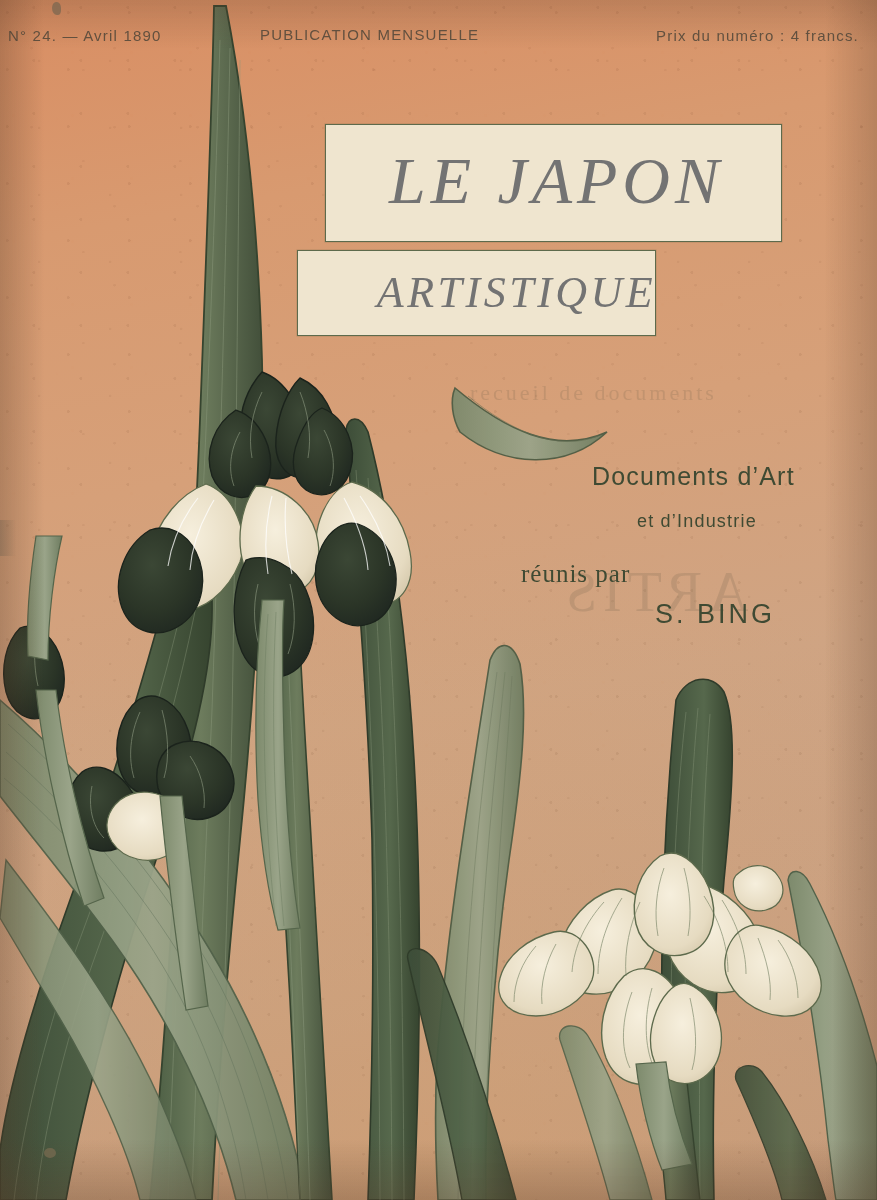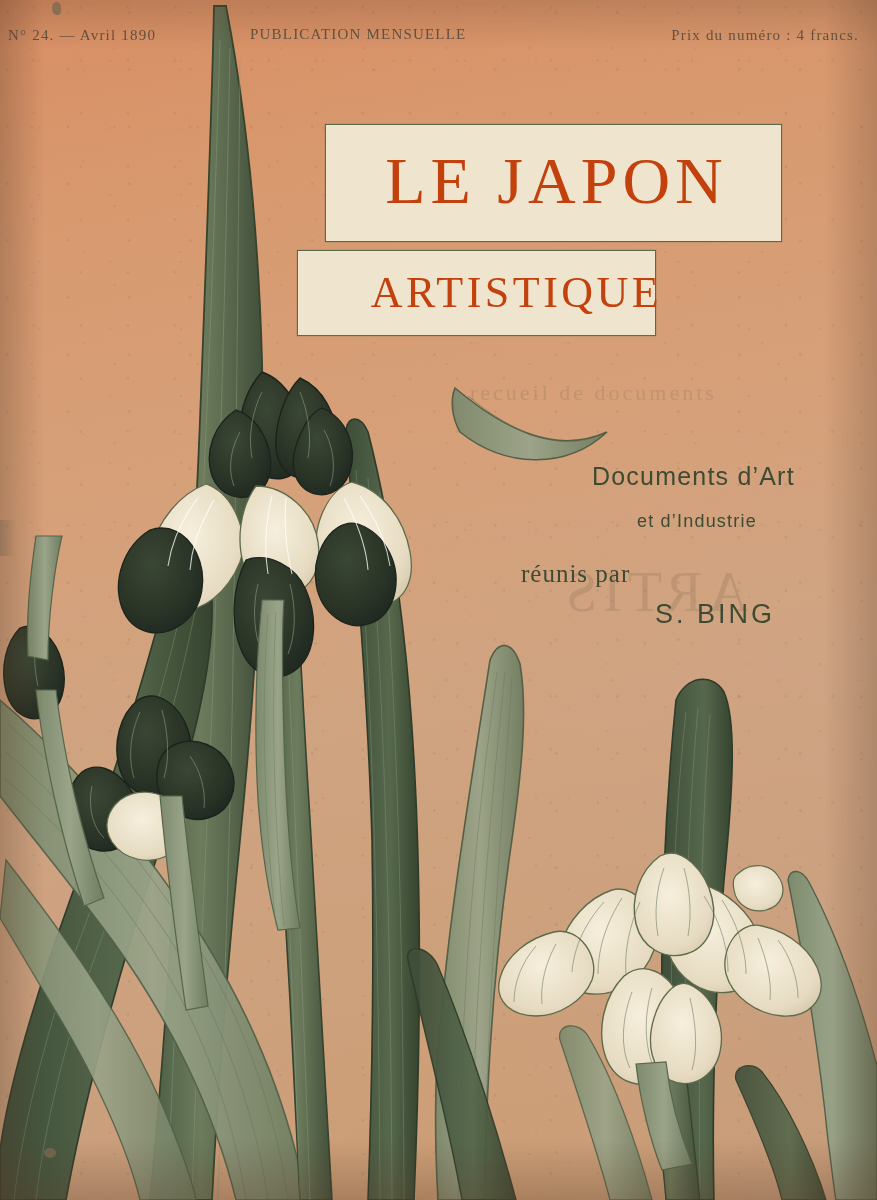--- a/index.html
+++ b/index.html
@@ -54,28 +54,28 @@
     position: absolute;
     top: 24px;
     left: 0;
     width: 877px;
     height: 24px;
     z-index: 6;
   }
   .masthead span {
     position: absolute;
     color: #4a4337;
-    font-family: Liberation Serif, serif;
+    font-family: Liberation Sans, sans-serif;
     font-size: 15px;
     letter-spacing: 1.2px;
     white-space: nowrap;
     opacity: 0.82;
   }
   .mh-left  { left: 8px;  top: 3px; font-size: 14px; letter-spacing: 0.6px; }
-  .mh-mid   { left: 250px; top: 2px; font-size: 14.5px; letter-spacing: 2.0px; }
+  .mh-mid   { left: 260px; top: 2px; font-size: 14.5px; letter-spacing: 2.0px; }
   .mh-right { right: 18px; top: 3px; font-size: 14px; letter-spacing: 0.4px; }
 
   
   .title-block {
     position: absolute;
     z-index: 7;
     background: #efe5cf;
     border: 1.5px solid #5d6a4c;
     box-shadow: 0 0 0 0.5px rgba(80,90,60,0.25);
   }
@@ -90,23 +90,24 @@
     top: 250px;
     width: 357px;
     height: 84px;
   }
   .title-text {
     position: absolute;
     inset: 0;
     display: flex;
     align-items: center;
     justify-content: center;
-    color: #c2410c;
+    color: #737373;
     font-family: "Liberation Serif", serif;
     white-space: nowrap;
+    font-style: italic;
   }
   #t1-text {
     font-size: 66px;
     letter-spacing: 5px;
     padding-left: 6px;
     transform: translateY(-2px);
   }
   #t2-text {
     font-size: 44px;
     letter-spacing: 3.5px;

